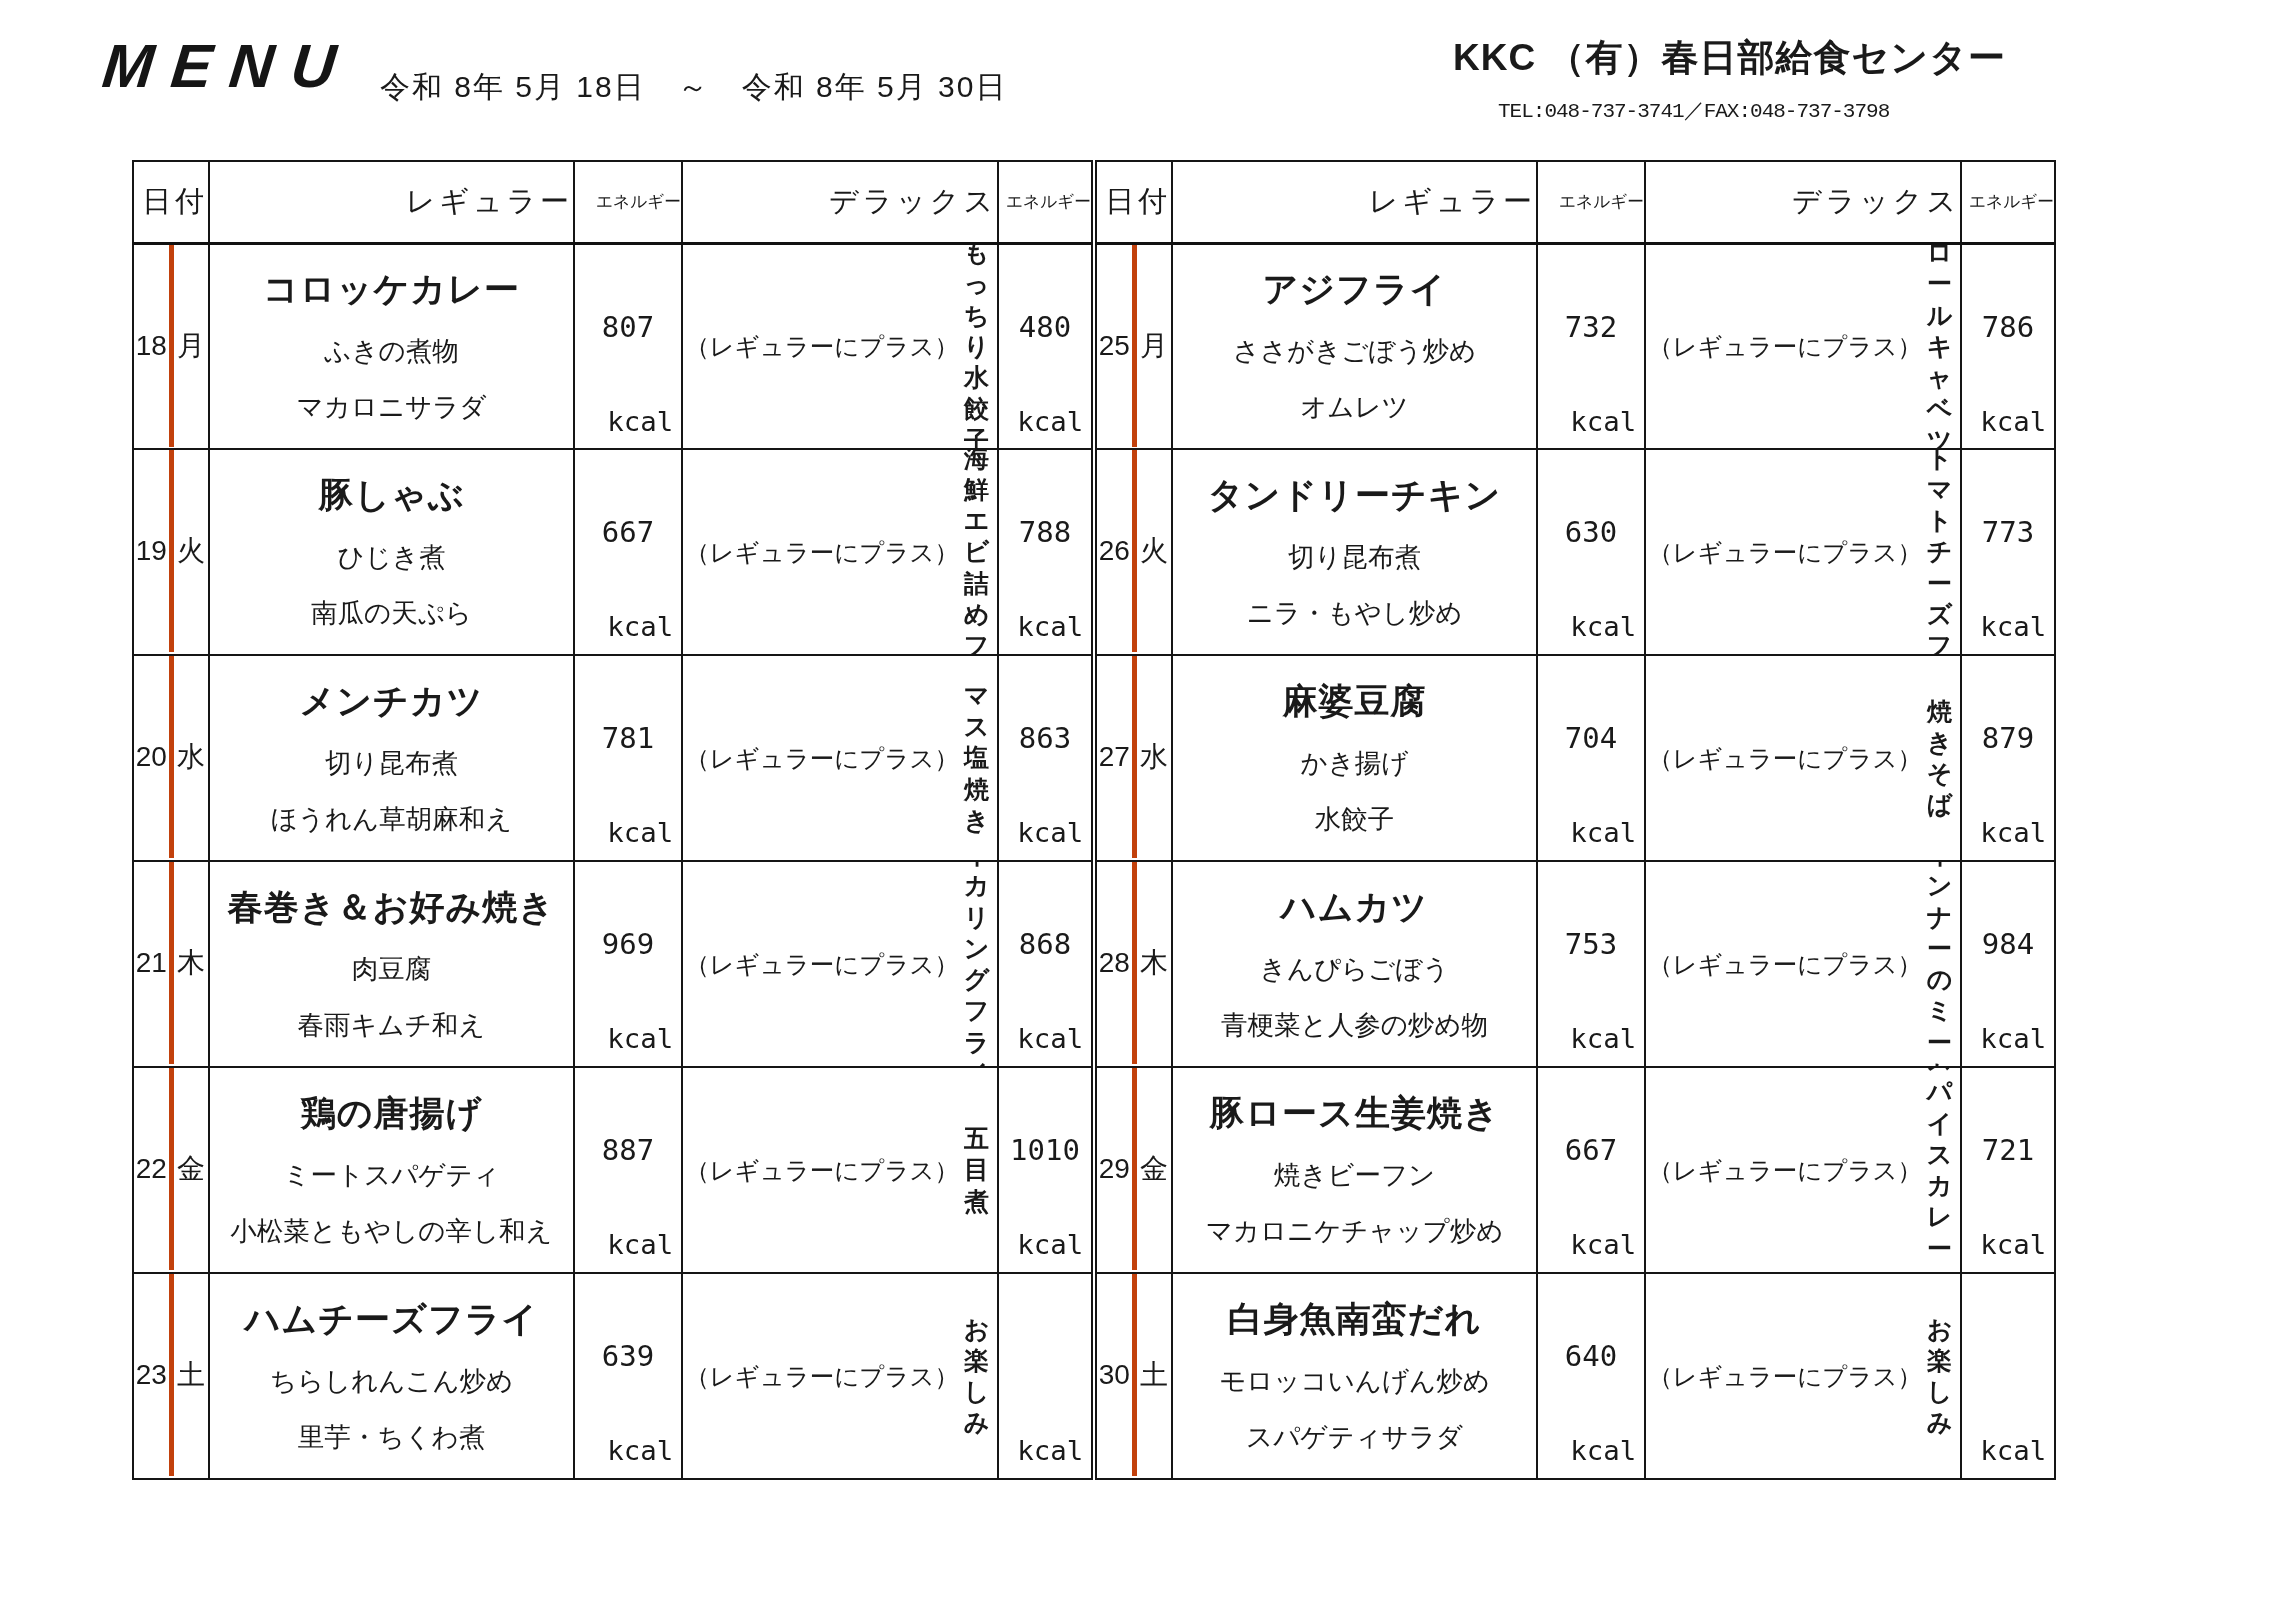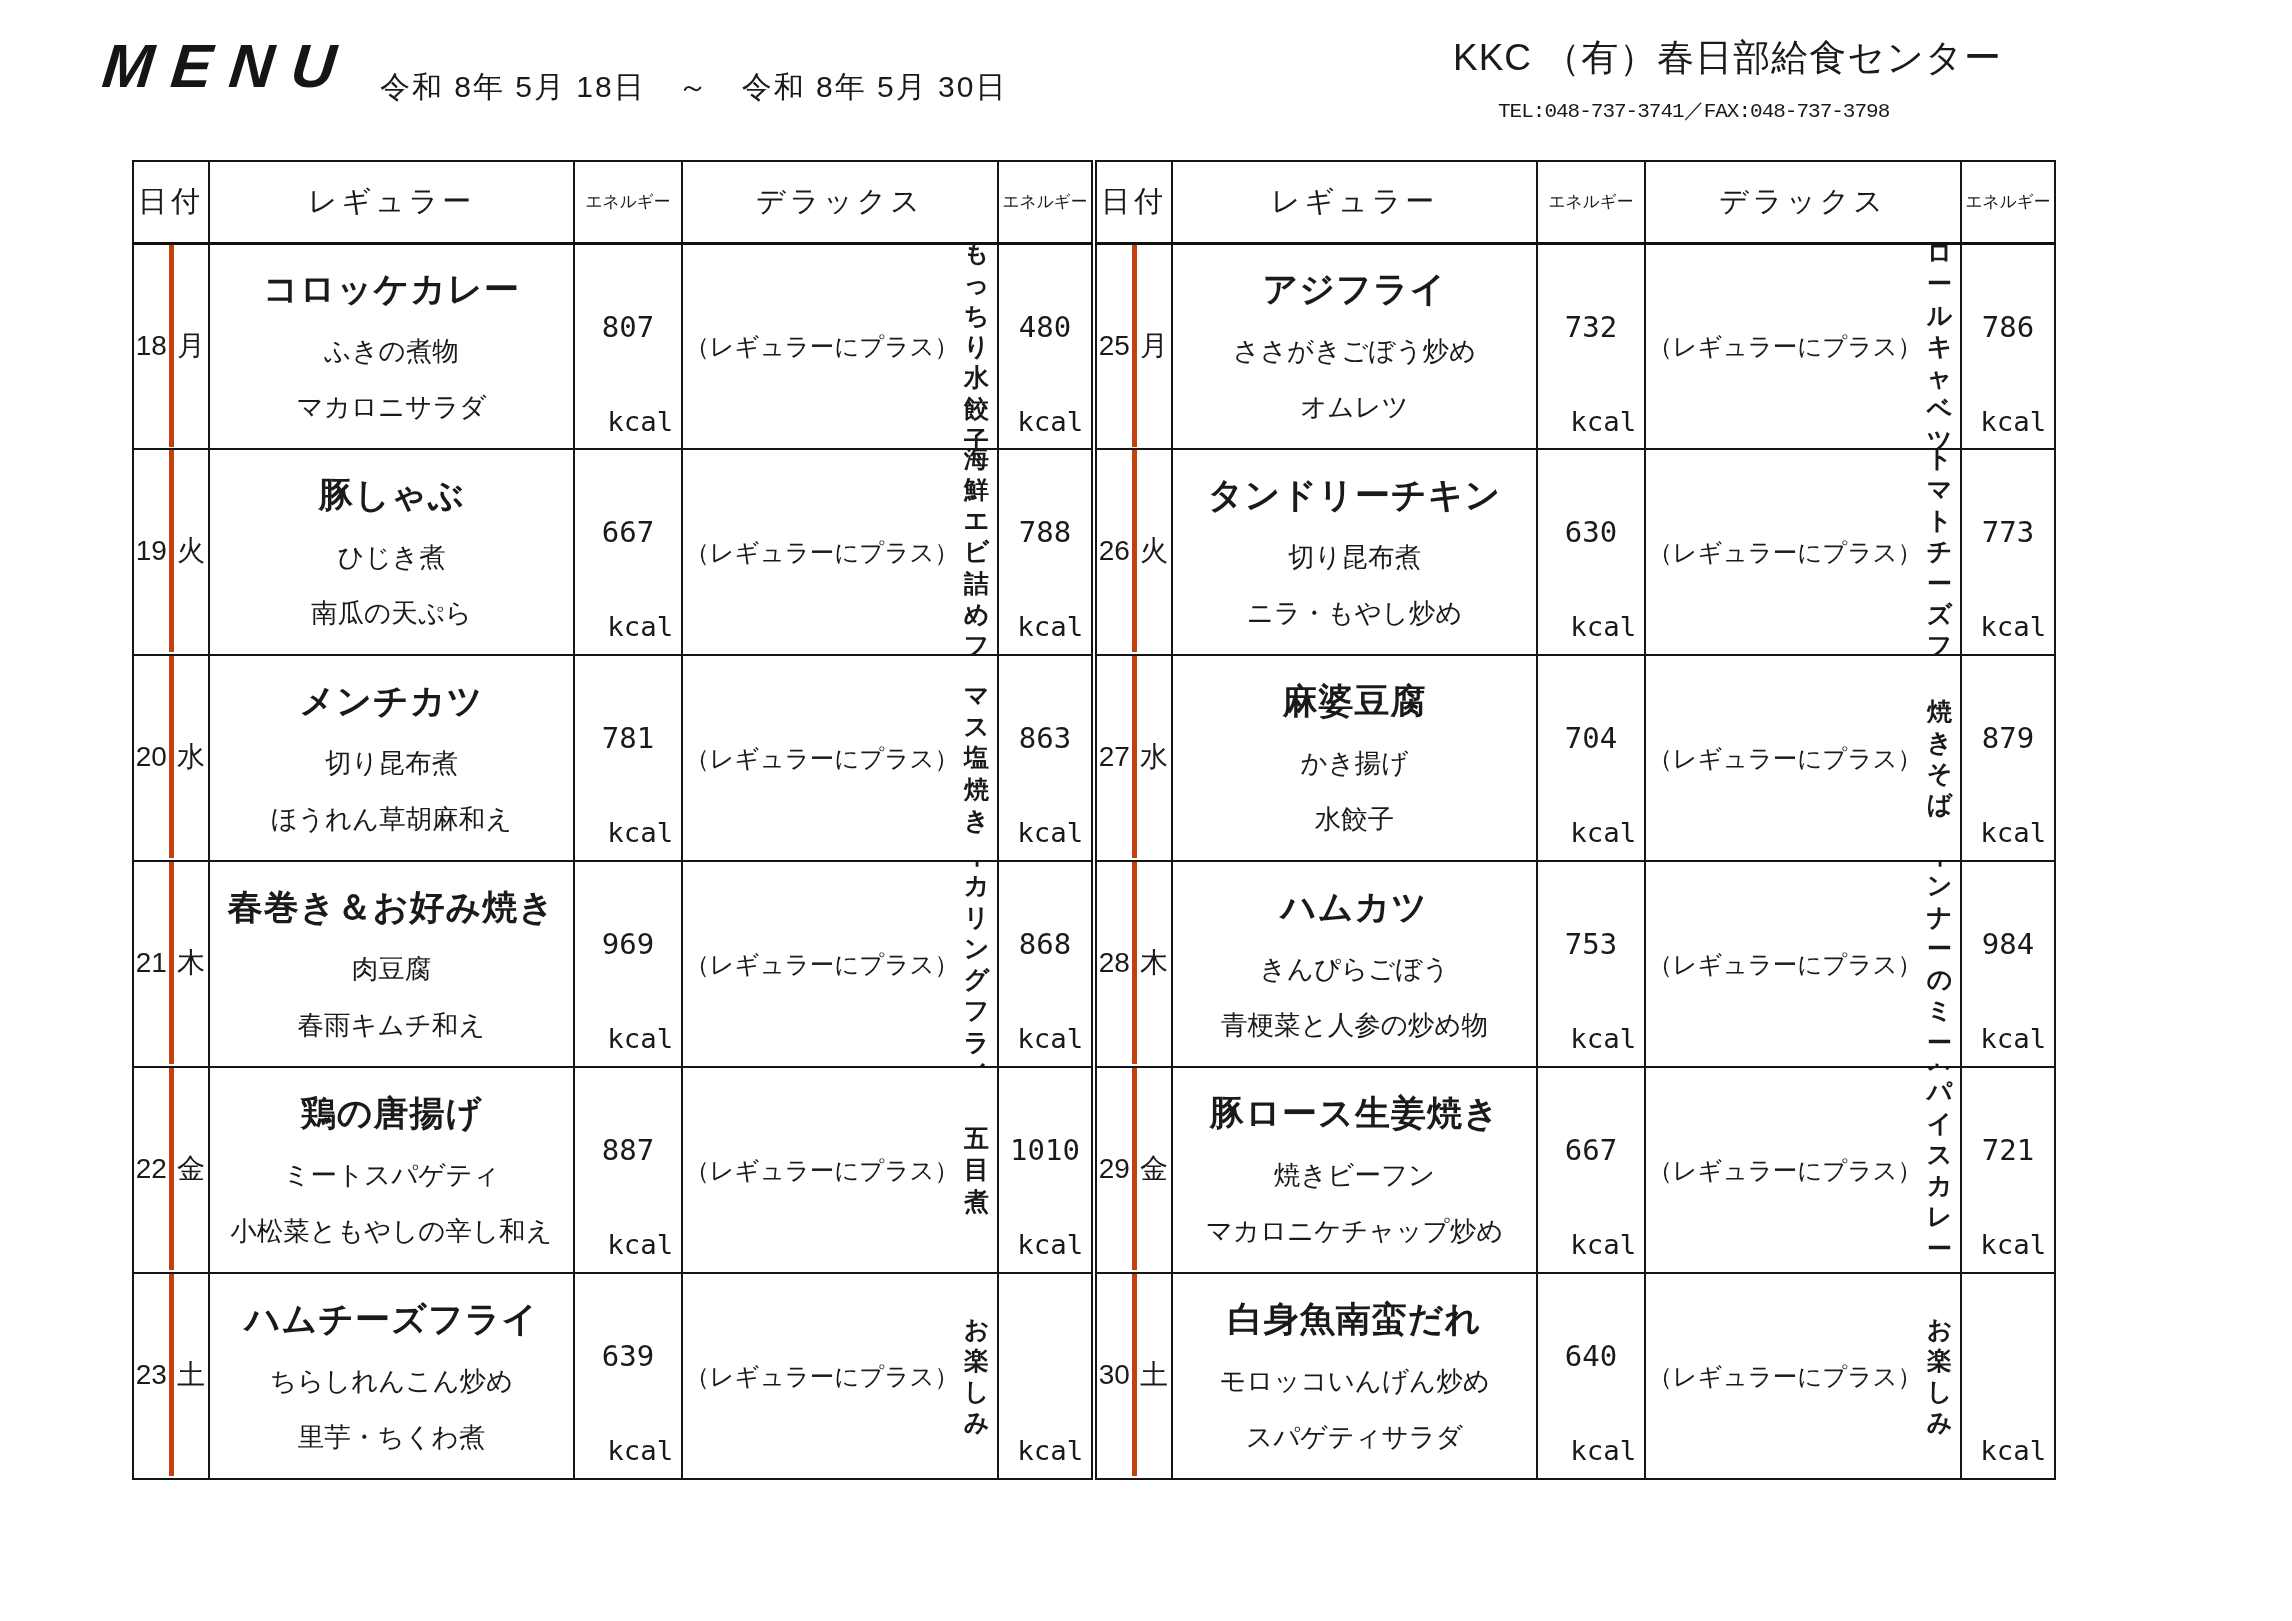--- a/index.html
+++ b/index.html
@@ -17,21 +17,21 @@
     font-size:61px;font-weight:bold;font-style:italic;
     letter-spacing:17.6px;transform:skewX(-6deg);
     color:#151515;
   }
   .daterange{
     position:absolute;left:380px;top:67px;
     font-size:30px;letter-spacing:2px;font-weight:500;
   }
   .company{
     position:absolute;left:1453px;top:33px;
-    font-size:37px;font-weight:normal;letter-spacing:1px;
+    font-size:37px;font-weight:bold;letter-spacing:1px;
   }
   .telfax{
     position:absolute;left:1498px;top:96px;
     font-size:21px;
     font-family:Liberation Mono, monospace;
     letter-spacing:-1px;
   }
   
   table.menu-table{
     position:absolute;top:160px;
@@ -41,21 +41,21 @@
   }
   table.left{left:132px;width:959px;}
   table.right{left:1095px;width:959px;}
   .menu-table th,.menu-table td{
     border:2px solid #151515;
     padding:0;vertical-align:top;
     overflow:hidden;
   }
   tr.head-row{height:82px;}
   tr.head-row th{
-    vertical-align:middle;text-align:center;
+    vertical-align:middle;text-align:right;
     font-weight:500;
     border-bottom:3.9px solid #111;
   }
   .h-date,.h-reg,.h-dx{font-size:29px;letter-spacing:3.9px;}
   .h-en{font-size:16.7px;letter-spacing:0;}
   tr.data-row{height:206px;}
   
   .date-flex{display:flex;height:202px;align-items:center;}
   .date-flex .day{
     flex:0 0 47%;text-align:center;font-size:28px;

